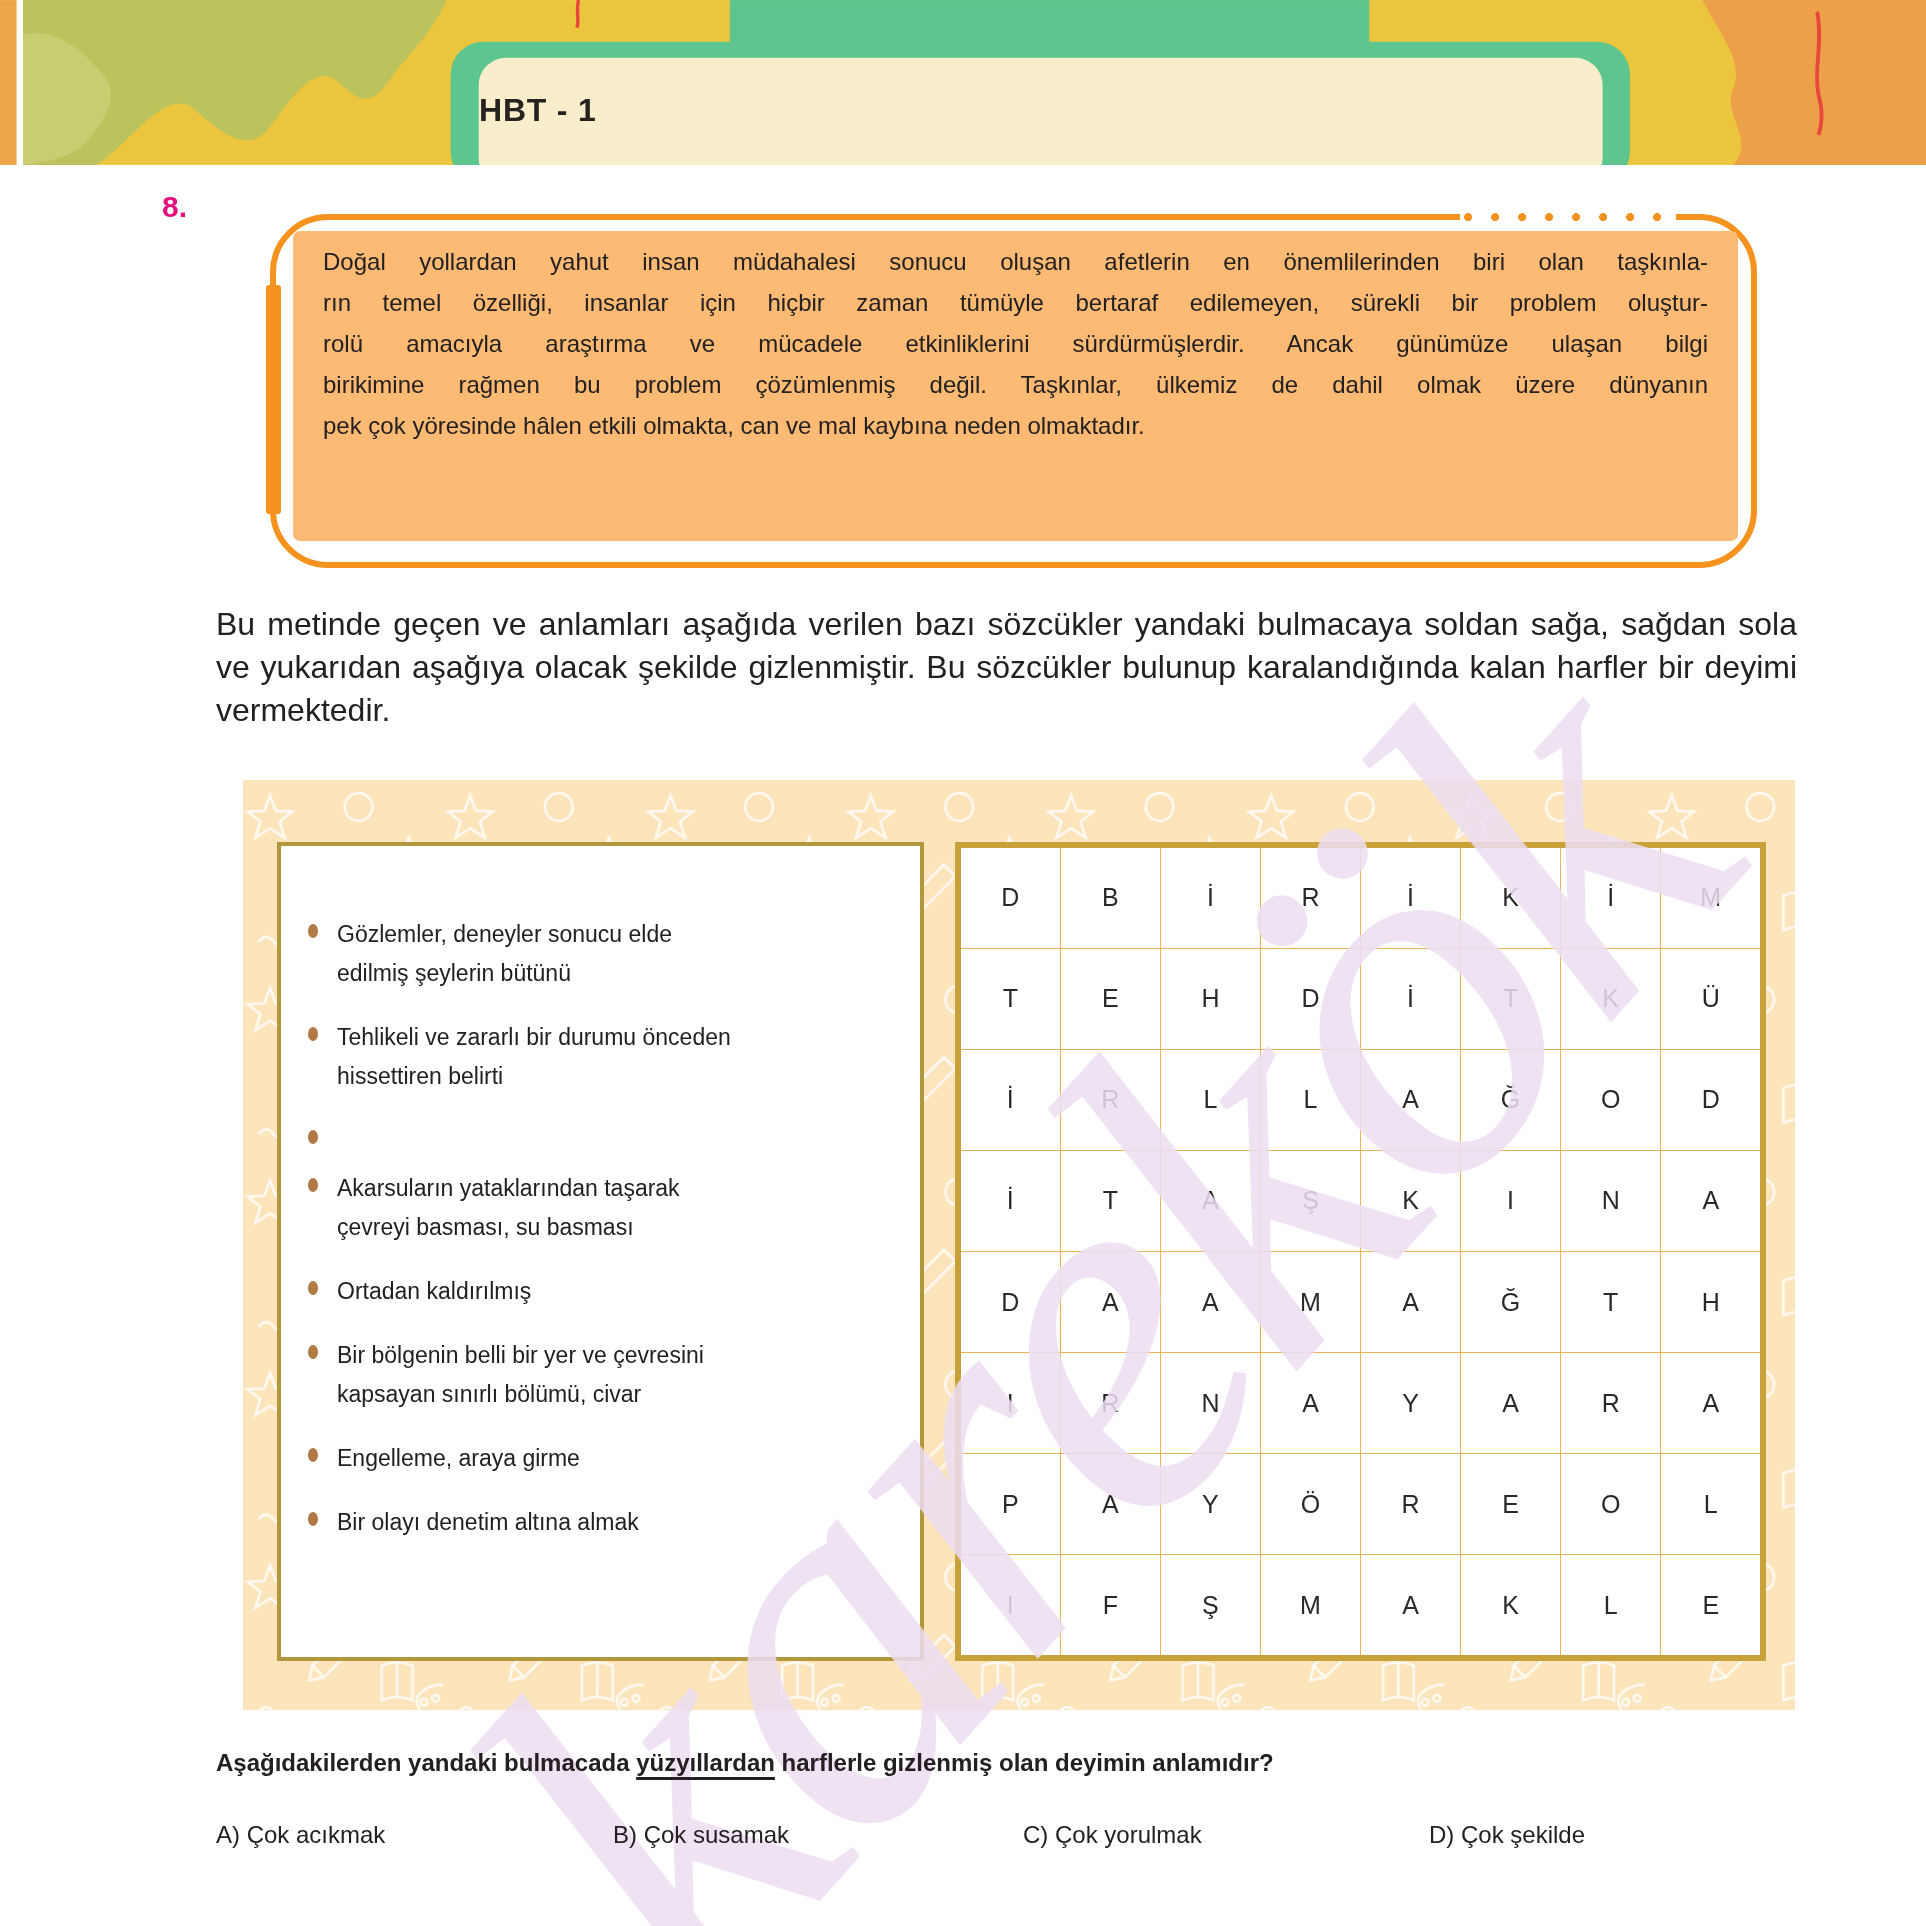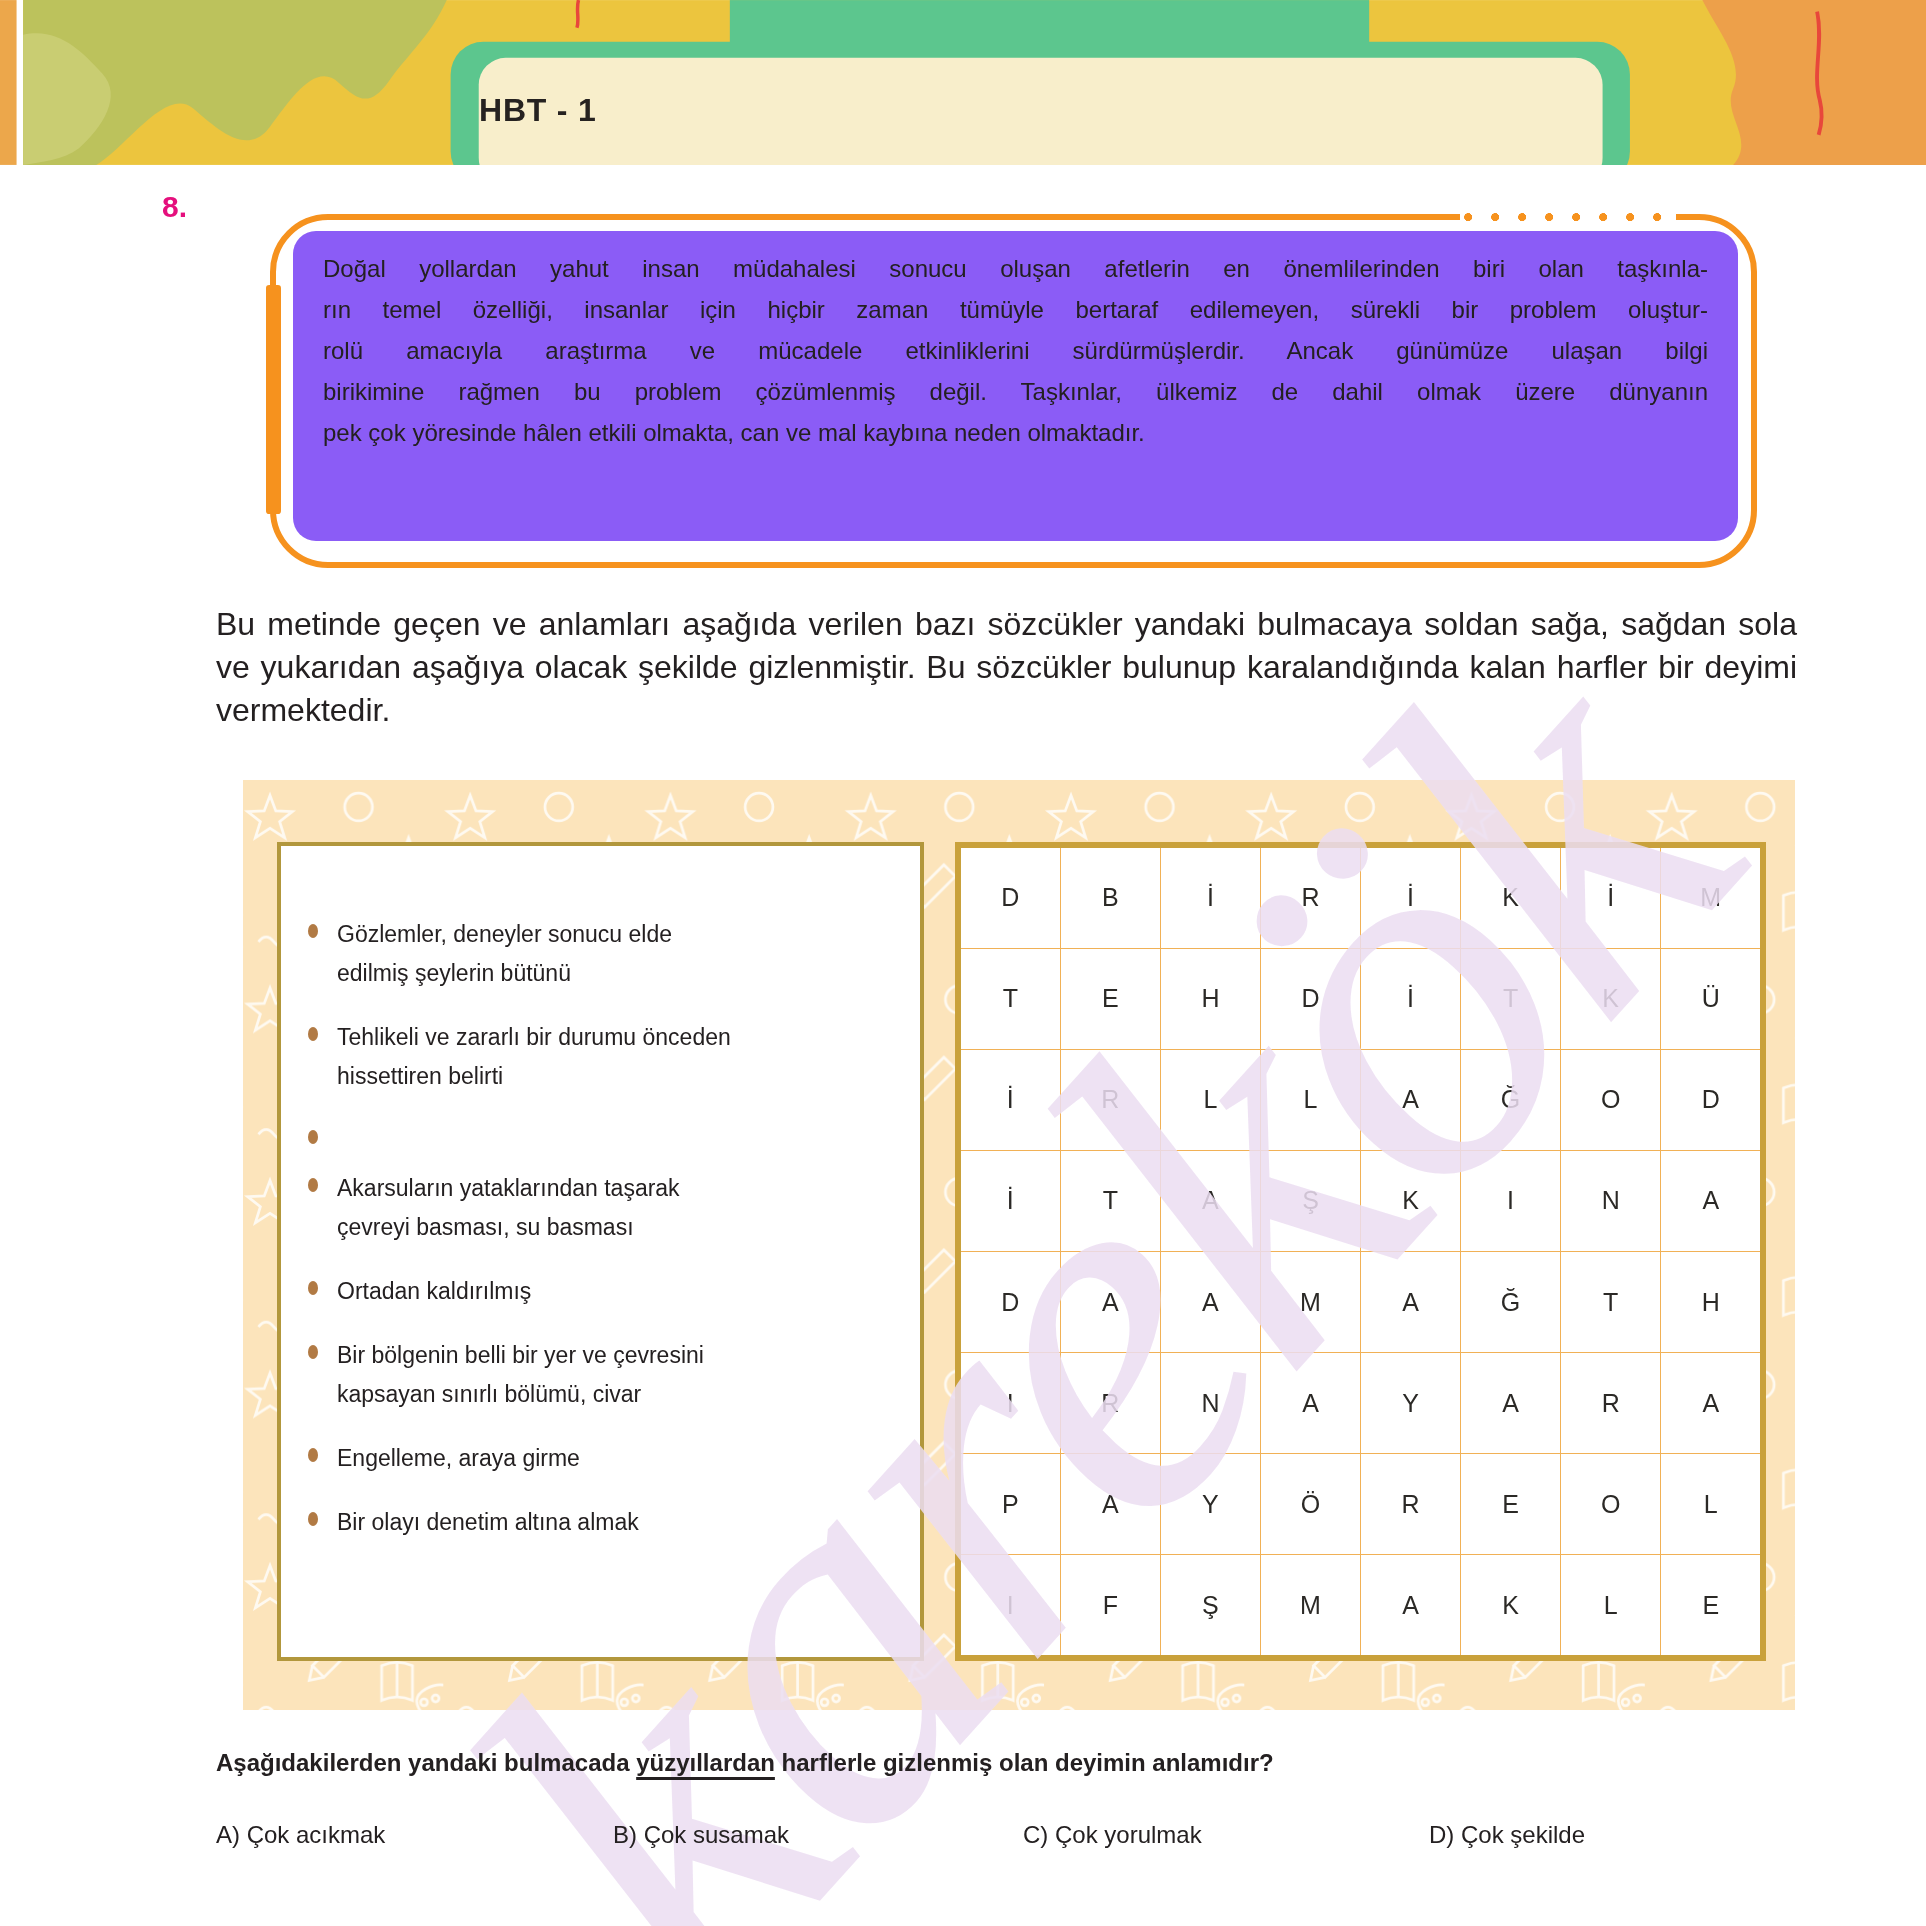--- a/index.html
+++ b/index.html
@@ -37,22 +37,22 @@
     position:absolute;left:1184px;top:-7px;width:216px;height:10px;
     background:#ffffff;
   }
   .qbox .dots{
     position:absolute;left:1188px;top:-7.3px;width:216px;height:9.2px;
     background-image:radial-gradient(circle at 4.2px 4.2px,#f6921e 3.9px,rgba(0,0,0,0) 4.2px);
     background-size:27px 9.2px;background-repeat:repeat-x;
   }
   .graybox{
     position:absolute;left:17px;top:11.2px;width:1445px;height:310px;
-    background:#8b5cf6;border-radius:23px;box-sizing:border-box;
-    padding:17px 30px 0 30px;
+    background:#fdba74;border-radius:7px;box-sizing:border-box;
+    padding:10px 30px 0 30px;
   }
   .passage-line{
     position:relative;z-index:6;
     font-size:24px;line-height:41px;color:#242021;
     text-align:justify;text-align-last:justify;
     white-space:normal;
   }
   .passage-line:last-child{text-align-last:left;}
   
   .instruction{

